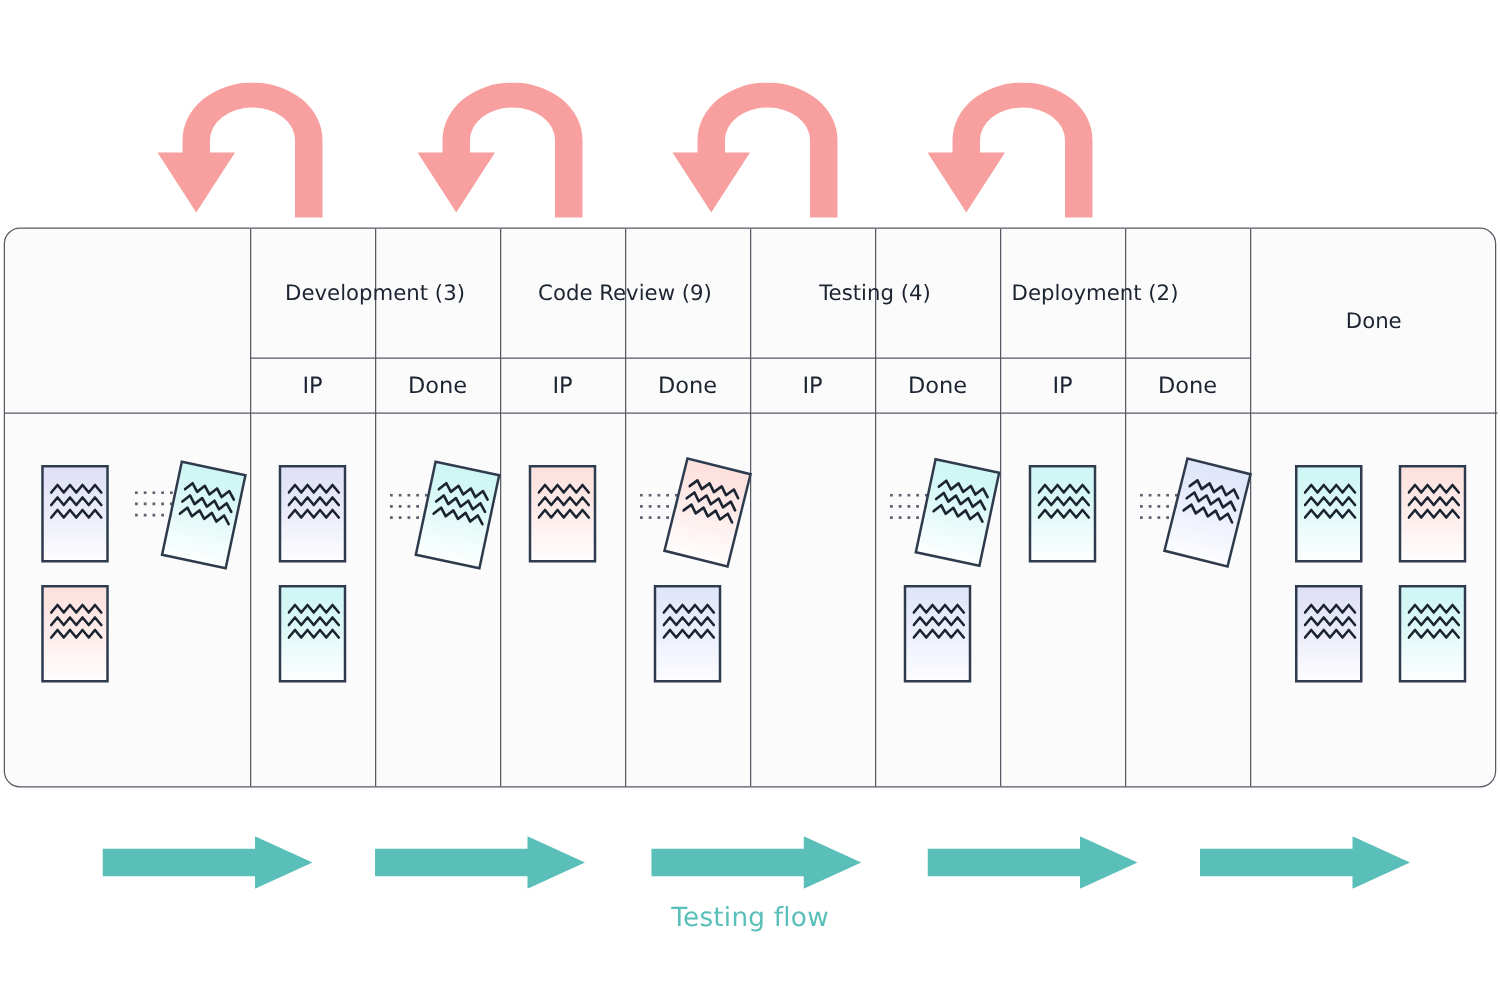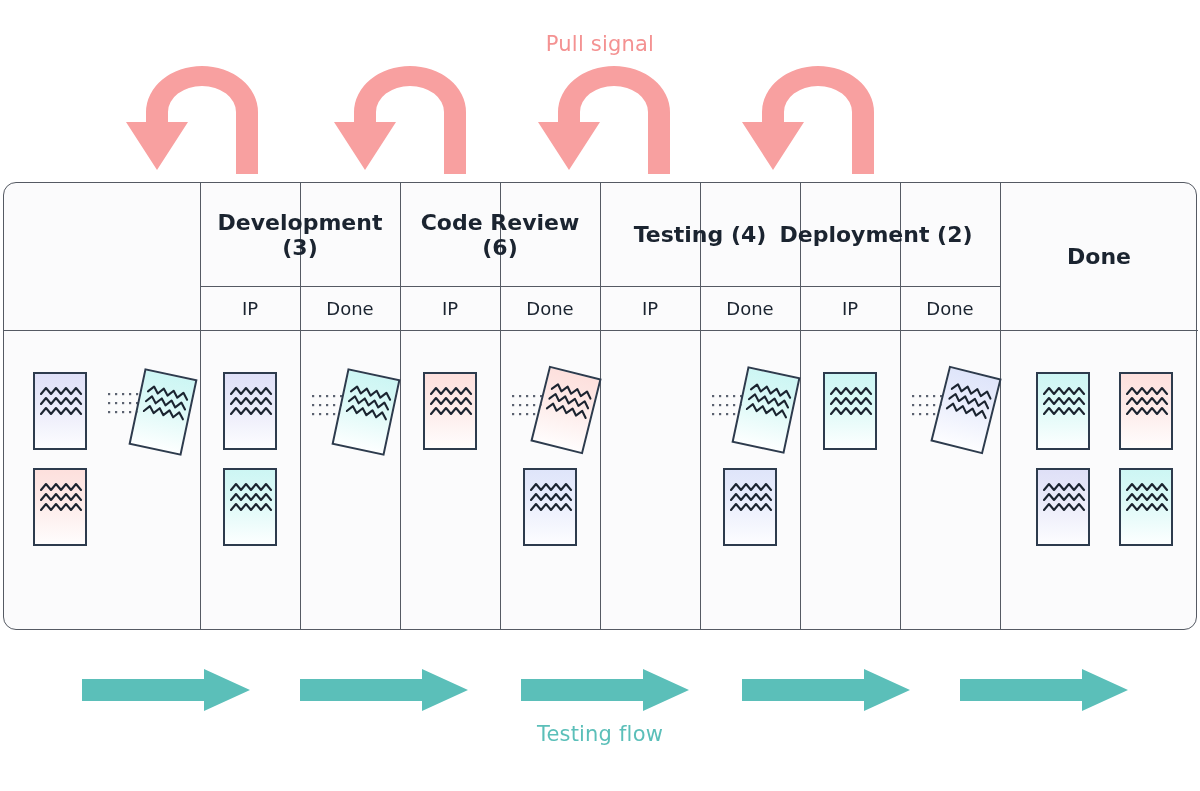--- a/index.html
+++ b/index.html
@@ -72,27 +72,26 @@
   .hline {
     position: absolute;
     left: 0;
     height: 0;
     border-top: 1.3px solid #555a63;
   }
 
   .col-title {
     position: absolute;
     text-align: center;
-    font-size: 22px;
+    font-size: 17px;
     color: #1b2430;
     top: 0;
     display: flex;
     align-items: center;
     justify-content: center;
-    font-weight: bold;
   }
 
   .sub-title {
     position: absolute;
     text-align: center;
     font-size: 18px;
     color: #1b2430;
     display: flex;
     align-items: center;
     justify-content: center;
@@ -134,21 +133,20 @@
 
   
   .pull-arrow { position: absolute; }
   .flow-arrow { position: absolute; }
 </style>
 </head>
 <body>
 
 <div id="stage">
 
-  <div class="pull-signal-label">Pull signal</div>
 
   <svg class="pull-arrow" style="left:122px; top:66px;" width="150" height="110" viewBox="0 0 150 110">
     <path d="M 136,108 L 136,46 A 56 46 0 0 0 24,46 L 24,56 L 4,56 L 35,104 L 66,56 L 46,56 L 46,46 A 34 26 0 0 1 114,46 L 114,108 Z" fill="#f8a0a0"></path>
   </svg>
 
   <svg class="pull-arrow" style="left:330px; top:66px;" width="150" height="110" viewBox="0 0 150 110">
     <path d="M 136,108 L 136,46 A 56 46 0 0 0 24,46 L 24,56 L 4,56 L 35,104 L 66,56 L 46,56 L 46,46 A 34 26 0 0 1 114,46 L 114,108 Z" fill="#f8a0a0"></path>
   </svg>
 
   <svg class="pull-arrow" style="left:534px; top:66px;" width="150" height="110" viewBox="0 0 150 110">
@@ -173,21 +171,21 @@
 
     <div class="hline" style="left:196px; top:103px; width:800px;"></div>
 
     <div class="hline" style="left:0px; top:147px; width:1194px;"></div>
 
 
     <div class="col-title" style="left:196px; width:200px; height:103px;">
       <span>Development (3)</span>
     </div>
     <div class="col-title" style="left:396px; width:200px; height:103px;">
-      <span>Code Review (6)</span>
+      <span>Code Review (9)</span>
     </div>
     <div class="col-title" style="left:596px; width:200px; height:103px;">
       <span>Testing (4)</span>
     </div>
     <div class="col-title" style="left:772px; width:200px; height:103px;">
       <span>Deployment (2)</span>
     </div>
 
     <div class="col-title" style="left:996px; width:198px; height:147px;">
       <span>Done</span>

